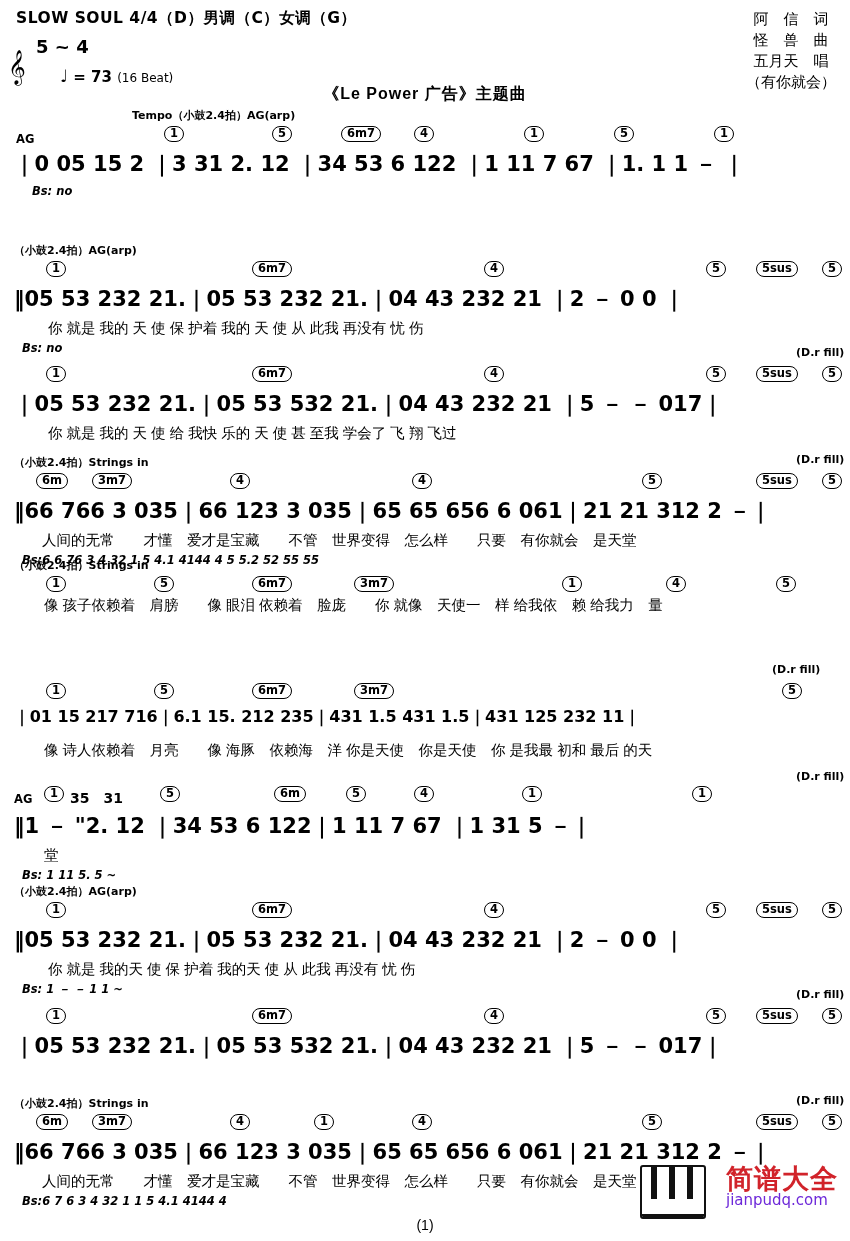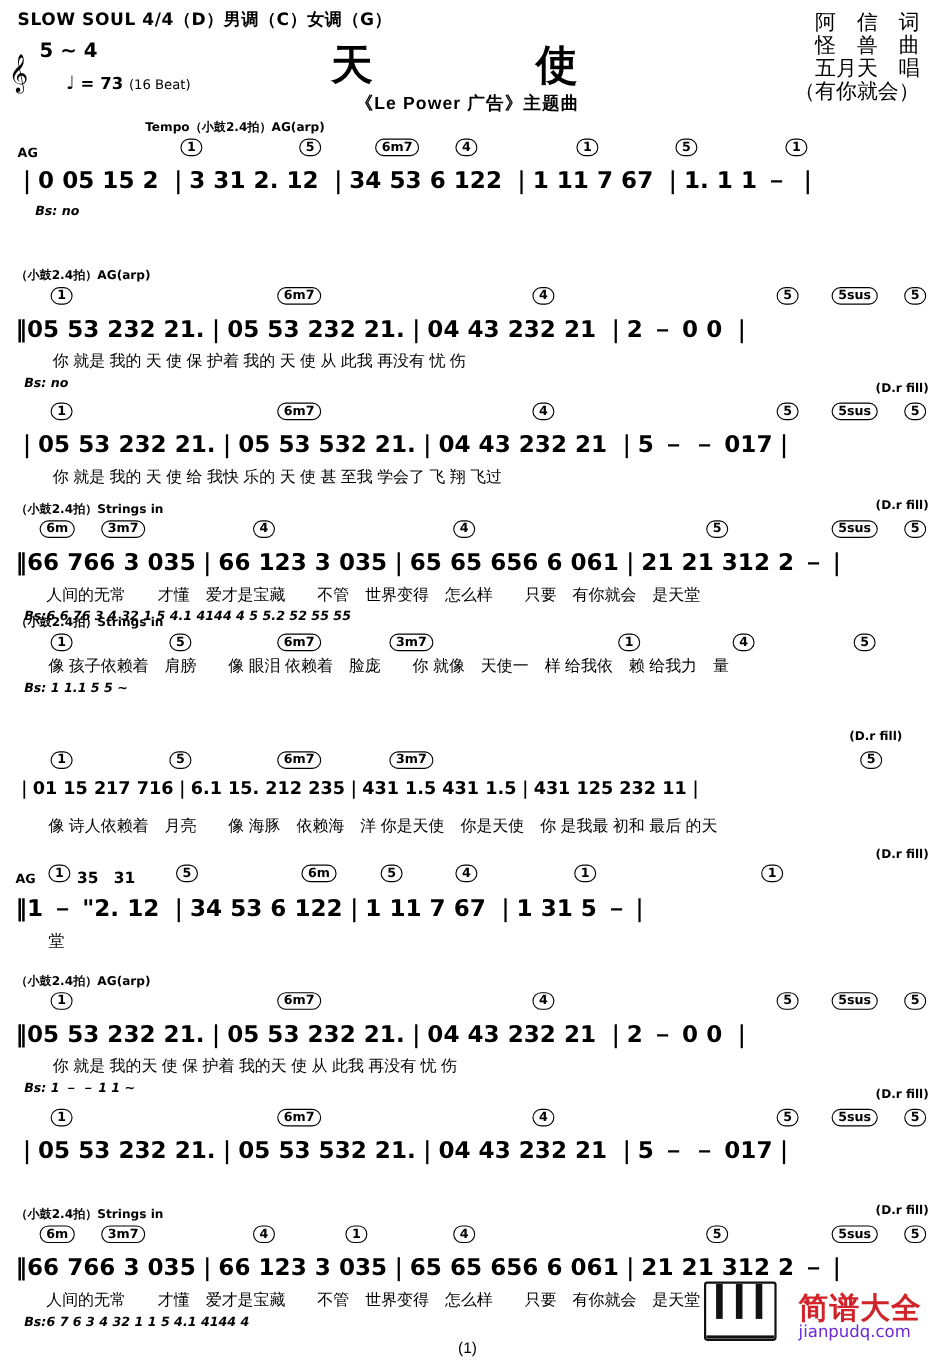--- a/index.html
+++ b/index.html
@@ -10,22 +10,22 @@
   .sheet{position:relative;width:850px;height:1241px;}
 
   
   .hdr-style{
     position:absolute;left:16px;top:8px;
     font-family:"DejaVu Sans", sans-serif;
     font-weight:bold;font-size:15.5px;letter-spacing:0.5px;
   }
   .hdr-credits{
     position:absolute;right:14px;top:10px;
-    text-align:right;font-size:19px;line-height:21px;
-    font-family:Liberation Serif, serif;
+    text-align:center;font-size:15px;line-height:21px;
+    font-family:Liberation Mono, monospace;
   }
   .hdr-credits div{white-space:nowrap;}
   .title{
     position:absolute;left:0;right:0;top:34px;text-align:center;
     font-size:38px;font-weight:bold;letter-spacing:24px;
     font-family:"Liberation Sans", sans-serif;
   }
   .subtitle{
     position:absolute;left:0;right:0;top:84px;text-align:center;
     font-size:16px;font-weight:bold;letter-spacing:1px;
@@ -77,21 +77,21 @@
     font-family:"DejaVu Sans", sans-serif;font-weight:bold;white-space:nowrap;
   }
   .bass span{position:absolute;top:0;}
 
   
   .pageno{
     position:absolute;left:0;right:0;bottom:8px;text-align:center;
     font-size:14px;font-family:"Liberation Sans", sans-serif;
   }
   .wm{
-    position:absolute;right:12px;bottom:22px;display:flex;align-items:flex-end;gap:20px;margin-left:36px;
+    position:absolute;right:12px;bottom:22px;display:flex;align-items:flex-start;gap:20px;margin-left:36px;
   }
   .wm .keys{
     width:62px;height:50px;background:#fff;border:2px solid #111;border-radius:3px;
     position:relative;overflow:hidden;
   }
   .wm .keys i{position:absolute;top:0;width:6px;height:32px;background:#111;}
   .wm .keys i:nth-child(1){left:9px;}
   .wm .keys i:nth-child(2){left:27px;}
   .wm .keys i:nth-child(3){left:45px;}
   .wm .keys b{position:absolute;left:0;right:0;bottom:0;height:3px;background:#111;}
@@ -107,21 +107,20 @@
   <div class="hdr-style">SLOW SOUL 4/4（D）男调（C）女调（G）</div>
 
   <div class="clef">𝄞</div>
   <div class="keysig">5 ~ 4</div>
   <div class="tempo">
     <span style="font-size:17px;">♩</span>
     <span>= 73</span>
     <span class="beat">(16 Beat)</span>
   </div>
 
-  <div class="title">天　　使</div>
   <div class="subtitle">《Le  Power 广告》主题曲</div>
 
   <div class="hdr-credits">
     <div>阿　信　词</div>
     <div>怪　兽　曲</div>
     <div>五月天　唱</div>
     <div>（有你就会）</div>
   </div>
 
   <div class="sysline" style="top:108px;">
@@ -222,23 +221,20 @@
       <span class="chord" style="left:32px;">1</span>
       <span class="chord" style="left:140px;">5</span>
       <span class="chord" style="left:238px;">6m7</span>
       <span class="chord" style="left:340px;">3m7</span>
       <span class="chord" style="left:548px;">1</span>
       <span class="chord" style="left:652px;">4</span>
       <span class="chord" style="left:762px;">5</span>
     </div>
     <div class="lyr">
       <span style="left:30px;">像 孩子依赖着　肩膀　　像 眼泪 依赖着　脸庞　　你 就像　天使一　样 给我依　赖 给我力　量</span>
-    </div>
-    <div class="bass">
-      <span style="left:8px;">Bs: 1      1.1   5     5    ~</span>
     </div>
   </div>
 
   <div class="sysline" style="top:665px;">
     <div class="chordrow">
       <span class="marker" style="left:758px;top:-2px;">(D.r fill)</span>
     </div>
     <div class="chordrow" style="height:20px;">
       <span class="chord" style="left:32px;">1</span>
       <span class="chord" style="left:140px;">5</span>
@@ -268,20 +264,23 @@
       <span class="chord" style="left:400px;">4</span>
       <span class="chord" style="left:508px;">1</span>
       <span class="chord" style="left:678px;">1</span>
     </div>
     <div class="notes" style="margin-top:4px;">
       <span style="left:0;">‖1  －  "2.  12 ｜34  53  6  122｜1  11  7  67 ｜1  31  5  －｜</span>
     </div>
     <div class="lyr">
       <span style="left:30px;">堂</span>
     </div>
+    <div class="bass">
+      <span style="left:8px;">Bs: 1      11      5.    5     ~</span>
+    </div>
   </div>
 
   <div class="sysline" style="top:884px;">
     <div class="chordrow">
       <span class="marker" style="left:0;top:0;">（小鼓2.4拍）AG(arp)</span>
     </div>
     <div class="chordrow" style="height:20px;">
       <span class="chord" style="left:32px;">1</span>
       <span class="chord" style="left:238px;">6m7</span>
       <span class="chord" style="left:470px;">4</span>

